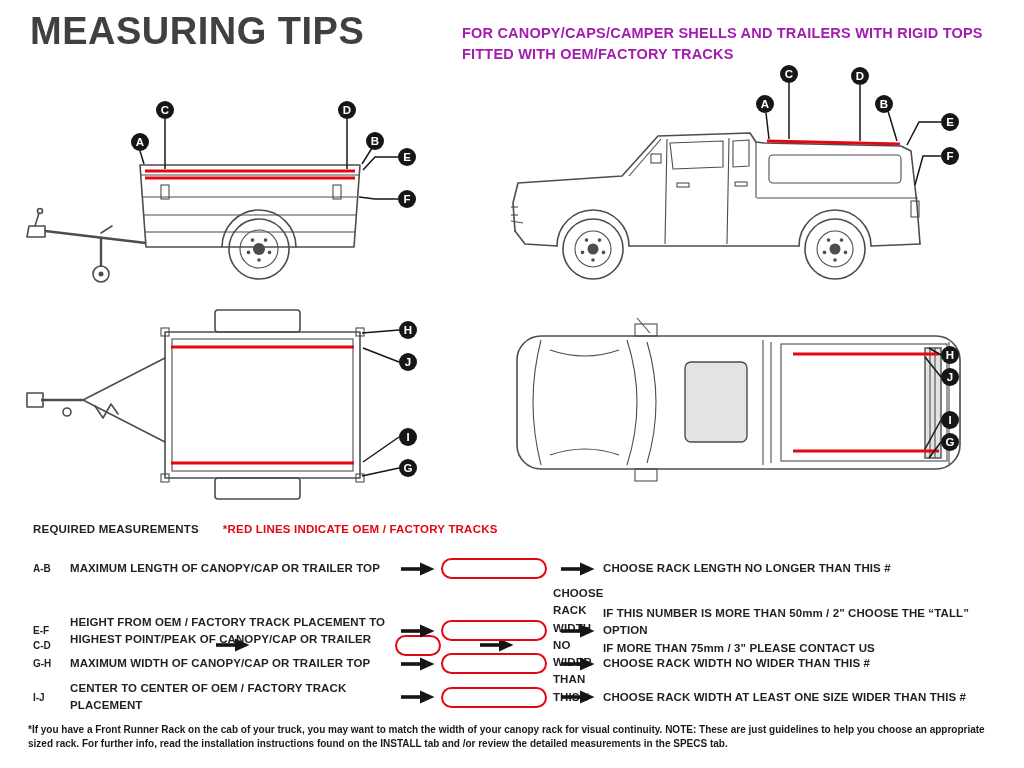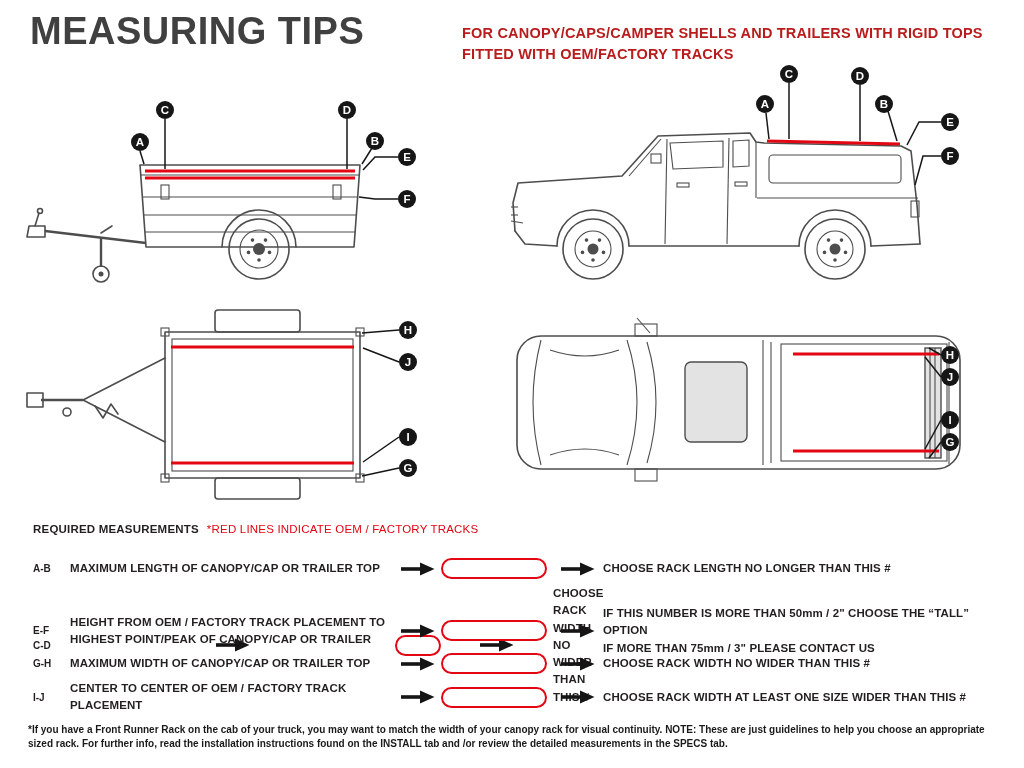--- a/index.html
+++ b/index.html
@@ -1,36 +1,36 @@
 <!DOCTYPE html>
 <html><head>
 <meta charset="utf-8">
 <style>
   *{margin:0;padding:0;box-sizing:border-box}
   html,body{width:1024px;height:768px}
   body{background:#fff;font-family:"Liberation Sans",sans-serif;color:#231f20;position:relative;overflow:hidden}
   .abs{position:absolute}
 
   .title{left:30px;top:10px;font-size:38px;font-weight:800;letter-spacing:.5px;color:#404040;white-space:nowrap}
-  .subtitle{left:462px;top:23px;font-size:14.5px;font-weight:bold;line-height:1.45;color:#b91c1c;letter-spacing:.2px}
+  .subtitle{left:462px;top:23px;font-size:14.5px;font-weight:bold;line-height:1.45;color:#a21caf;letter-spacing:.2px}
 
   .diagram{position:absolute}
   .ln{stroke:#4d4d4d;fill:none;stroke-width:1.6;stroke-linejoin:round;stroke-linecap:round}
   .lnthin{stroke:#4d4d4d;fill:none;stroke-width:1.1}
   .lnthick{stroke:#4d4d4d;fill:none;stroke-width:2.4;stroke-linejoin:round}
   .track{stroke:#e30613;stroke-width:3;fill:none;stroke-linecap:butt}
   .leader{stroke:#161616;stroke-width:1.5;fill:none}
   .dot{fill:#161616;stroke:none}
   .hub{fill:#4d4d4d;stroke:none}
   .callout-label{font-family:"Liberation Sans",sans-serif;font-size:11.5px;font-weight:bold;fill:#fff;text-anchor:middle}
   .grayfill{fill:#e3e3e3;stroke:#4d4d4d;stroke-width:1.4}
 
-  .legend-header{left:33px;top:523px;display:flex;gap:8px;align-items:baseline}
+  .legend-header{left:33px;top:523px;display:flex;gap:24px;align-items:baseline}
   .legend-header .req{font-size:11.5px;font-weight:bold;letter-spacing:.2px}
-  .legend-header .note{font-size:11.5px;font-weight:normal;color:#e30613;letter-spacing:.2px}
+  .legend-header .note{font-size:11.5px;font-weight:bold;color:#e30613;letter-spacing:.2px}
 
   .legend-row{position:absolute;left:33px;width:975px;display:grid;grid-template-columns:37px 325px 46px 112px 50px auto;align-items:center}
   .m-code{font-size:10px;font-weight:bold}
   .m-desc,.m-rec{font-size:11.5px;font-weight:bold;white-space:pre-line;line-height:1.5;letter-spacing:.1px}
   .arrow{display:flex;justify-content:center;align-items:center}
   .pillwrap{display:flex;justify-content:flex-start;align-items:center}
   .pill{width:106px;height:21px;border:2.5px solid #e30613;border-radius:12px;background:#fff}
 
   .footnote{left:28px;top:723px;width:970px;font-size:10px;font-weight:bold;line-height:1.4;color:#1a1a1a;white-space:pre-line}
 </style>

